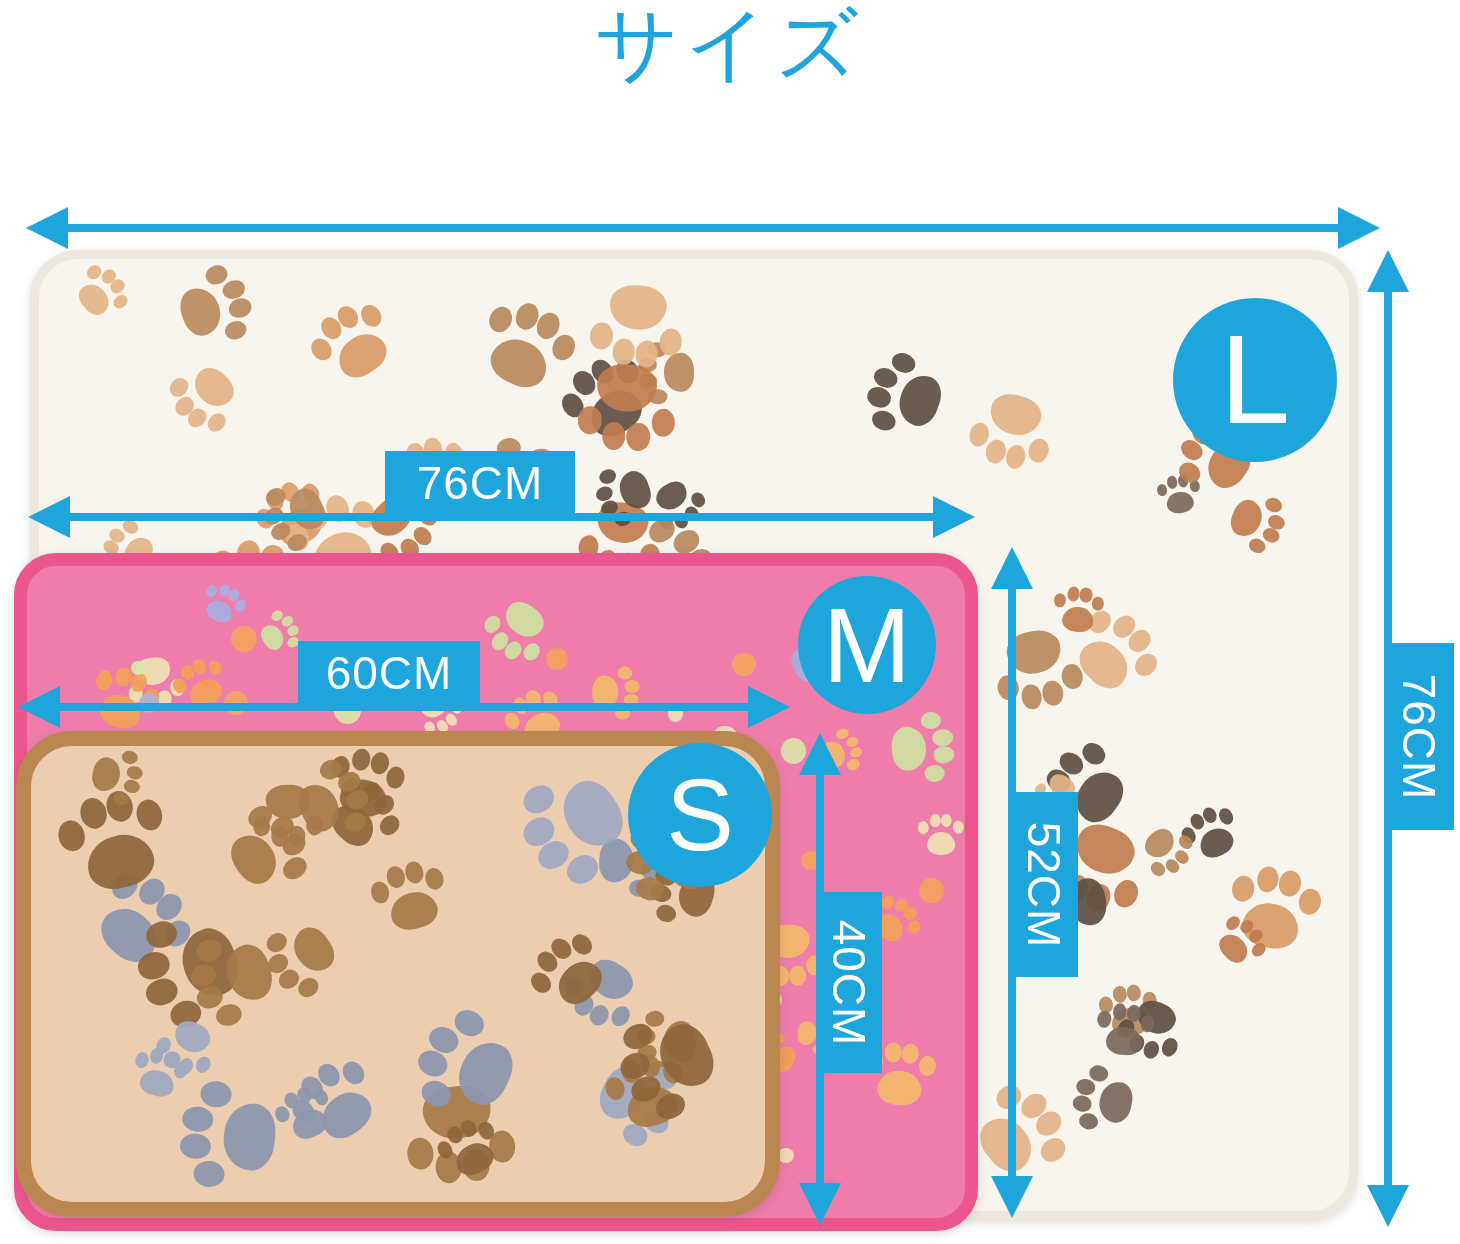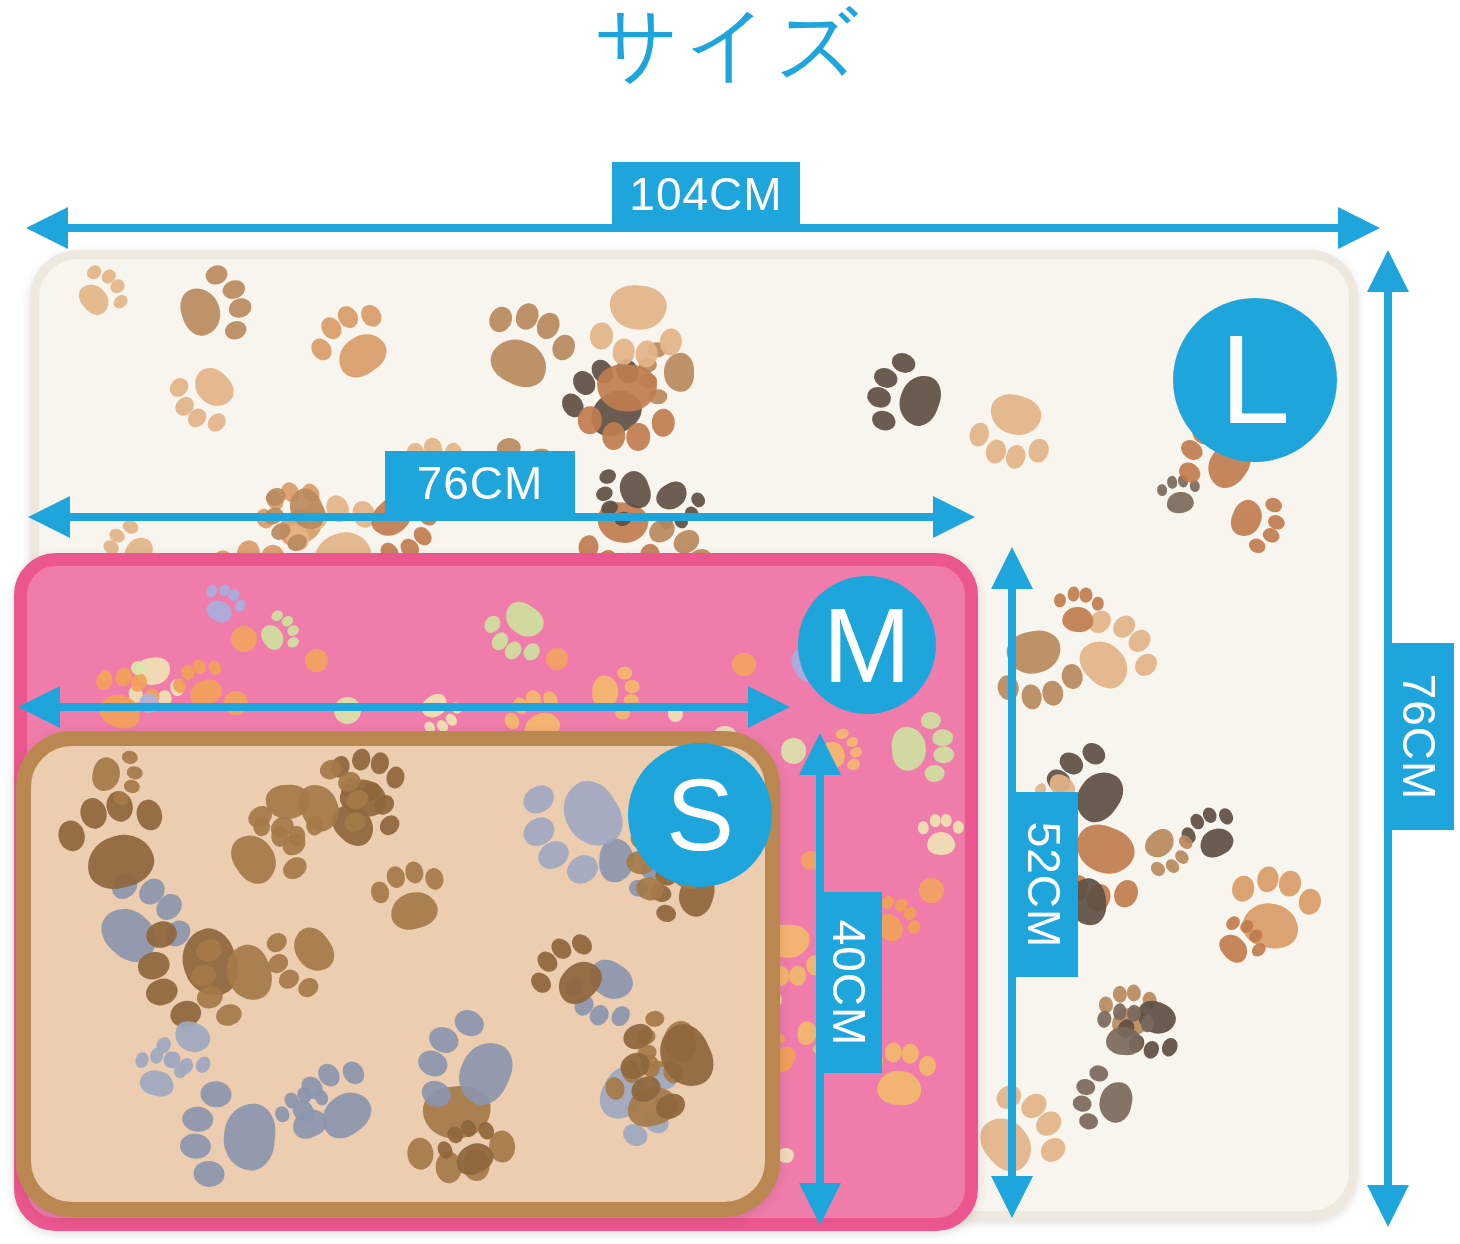--- a/index.html
+++ b/index.html
@@ -1244,25 +1244,25 @@
       <polygon points="1012,547 991,589 1033,589" stroke="none"></polygon>
       <polygon points="1012,1218 991,1176 1033,1176" stroke="none"></polygon>
     </g>
     <g stroke="currentColor" fill="currentColor">
       <line x1="820" y1="767" x2="820" y2="1191" stroke-width="8"></line>
       <polygon points="820,733 799,775 841,775" stroke="none"></polygon>
       <polygon points="820,1225 799,1183 841,1183" stroke="none"></polygon>
     </g>
   </svg>
 
-  <div class="dim-label lbl-104">
-    <span>104CM</span>
-  </div>
   <div class="dim-label lbl-76w">
     <span>76CM</span>
+  </div>
+  <div class="dim-label lbl-60">
+    <span>60CM</span>
   </div>
   <div class="dim-label vertical lbl-76h">
     <span>76CM</span>
   </div>
   <div class="dim-label vertical lbl-52">
     <span>52CM</span>
   </div>
   <div class="dim-label vertical lbl-40">
     <span>40CM</span>
   </div>

